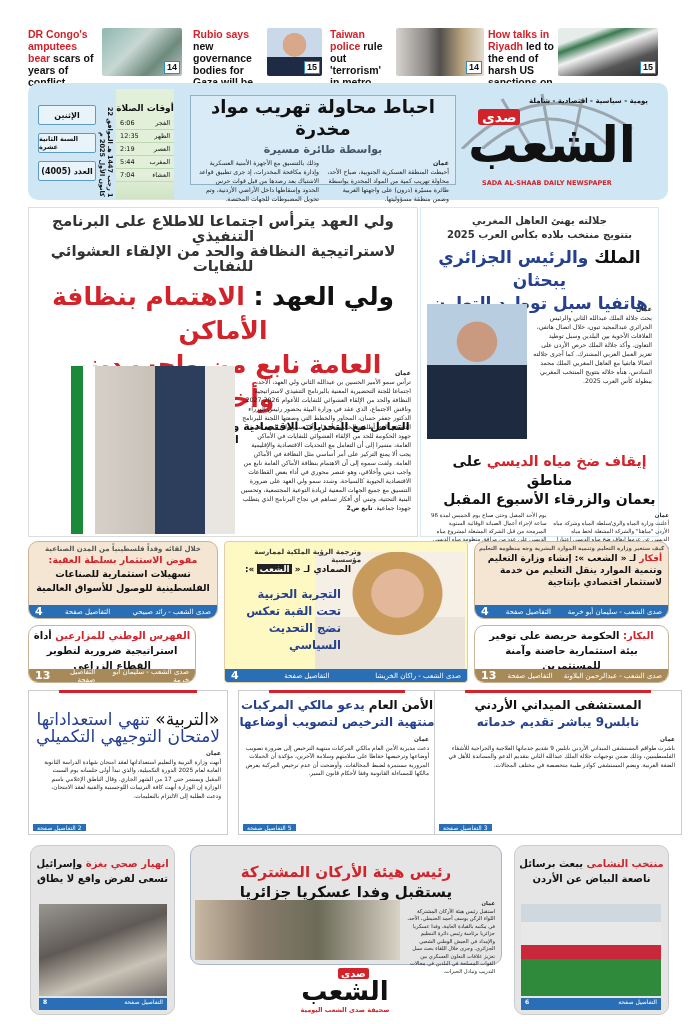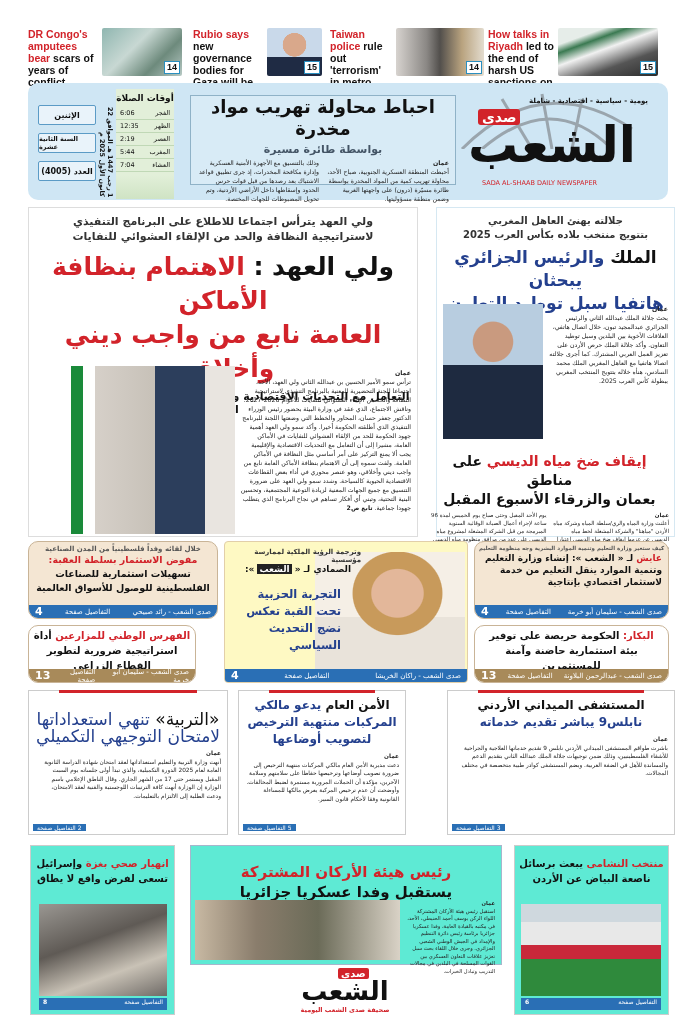--- a/index.html
+++ b/index.html
@@ -18,29 +18,29 @@
 .pill{position:absolute;left:10px;width:58px;height:20px;border:1.5px solid #5b9bc6;border-radius:2px;background:#e9f3fa;font-size:8px;font-weight:bold;display:flex;align-items:center;justify-content:center}
 .prayer{position:absolute;left:88px;top:6px;width:58px;height:110px;background:#e2efd9}
 .prow{display:flex;justify-content:space-between;font-size:6.5px;padding:2px 4px;border-bottom:1px solid #c0d8b6;height:13px}
 .topnews{position:absolute;left:162px;top:12px;width:266px;height:90px;border:1.5px solid #8fb2c7;background:#d8ebf6}
 .logo{position:absolute;left:414px;top:6px;width:214px;height:104px}
 
 .lead{position:absolute;left:28px;top:207px;width:390px;height:330px;border:1px solid #ddd;background:#fff}
 .red{color:#d2232a}
 .blue{color:#24408e}
 .body-txt{font-size:6.2px;line-height:9px;color:#222}
-.right-story{position:absolute;left:436px;top:207px;width:239px;height:330px;border:1px solid #d6e8f2;background:#fff}
+.right-story{position:absolute;left:420px;top:207px;width:239px;height:330px;border:1px solid #d6e8f2;background:#fff}
 
 .box{position:absolute;border-radius:10px;overflow:hidden}
 .foot{position:absolute;left:0;right:0;bottom:0;height:13px;display:flex;justify-content:space-between;align-items:center;padding:0 6px;font-size:7px;color:#fff}
 .foot .num{font-size:11px;font-weight:bold}
 
 .col3{position:absolute;top:690px;height:145px;border:1px solid #ccc;background:#fff}
 .redbar{position:absolute;top:-1px;left:30px;right:30px;height:3px;background:#d2232a}
-.lower-box{position:absolute;top:845px;border:1.5px solid #ccc;border-radius:0;background:#5eead4}
+.lower-box{position:absolute;top:845px;border:1.5px solid #ccc;border-radius:10px;background:#e5e5e5}
 </style>
 </head>
 <body>
 
 <div class="teaser" style="left:28px">
   <div class="txt"><span class="hl">DR Congo's amputees bear</span> <span>scars of years of conflict</span></div>
   <div class="img" style="background:linear-gradient(135deg,#8fb6b0,#c8d8d3 40%,#6d8a7c 70%,#b7c9c4)">
       <span class="pg">14</span>
     </div>
 </div>
@@ -62,21 +62,21 @@
       <span class="pg">15</span>
     </div>
 </div>
 
 <div class="masthead">
   <div class="pill" style="top:22px">الإثنين</div>
   <div class="pill" style="top:50px;font-size:6.5px">السنة الثانية عشرة</div>
   <div class="pill" style="top:78px">العدد (4005)</div>
   <div class="abs" style="left:72px;top:4px;width:14px;height:110px;writing-mode:vertical-rl;font-size:6.5px;font-weight:bold;direction:rtl">1 رجب 1447 هـ الموافق 22 كانون الأول 2025 م</div>
   <div class="prayer">
-    <div class="ctr" style="font-size:9px;font-weight:bold;padding:4px 0 4px">أوقات الصلاة</div>
+    <div class="ctr" style="font-size:9px;font-weight:bold;padding:14px 0 4px">أوقات الصلاة</div>
     <div id="prayer-rows">
         <div class="prow">
           <span>6:06</span>
           <span>الفجر</span>
         </div>
         <div class="prow">
           <span>12:35</span>
           <span>الظهر</span>
         </div>
         <div class="prow">
@@ -108,26 +108,26 @@
           <path d="M20 60 Q100 -20 190 40"></path>
           <path d="M40 60 Q110 0 170 60"></path>
           <path d="M60 10 L90 60"></path>
           <path d="M100 5 L110 60"></path>
           <path d="M140 10 L130 60"></path>
         </g>
       </svg>
     <div class="abs rtl" style="right:8px;top:8px;font-size:7px;font-weight:bold">يومية - سياسية - اقتصادية - شاملة</div>
     <div class="abs" style="left:36px;top:20px;background:#d2232a;color:#fff;font-size:14px;font-weight:bold;padding:0 4px;border-radius:3px">صدى</div>
     <div class="abs ctr" style="left:10px;top:28px;width:200px;font-size:50px;font-weight:bold;line-height:56px;letter-spacing:-2px">الشعب</div>
-    <div class="abs" style="left:40px;top:90px;font-size:6.5px;font-weight:normal;color:#d2232a">SADA AL-SHAAB DAILY NEWSPAPER</div>
+    <div class="abs" style="left:40px;top:90px;font-size:6.5px;font-weight:bold;color:#d2232a">SADA AL-SHAAB DAILY NEWSPAPER</div>
   </div>
 </div>
 
 <div class="lead rtl">
-  <div class="ctr" style="font-size:11px;font-weight:bold;line-height:15px;margin-top:6px;color:#333"><span>ولي العهد يترأس اجتماعا للاطلاع على البرنامج التنفيذي</span><br><span>لاستراتيجية النظافة والحد من الإلقاء العشوائي للنفايات</span></div>
+  <div class="ctr" style="font-size:15px;font-weight:bold;line-height:15px;margin-top:6px;color:#333"><span>ولي العهد يترأس اجتماعا للاطلاع على البرنامج التنفيذي</span><br><span>لاستراتيجية النظافة والحد من الإلقاء العشوائي للنفايات</span></div>
   <div class="ctr" style="font-size:25px;font-weight:bold;line-height:34px;margin-top:6px"><span>ولي العهد :</span> <span class="red">الاهتمام بنظافة الأماكن</span><br><span class="red">العامة نابع من واجب ديني وأخلاقي</span></div>
   <div class="ctr" style="font-size:11px;font-weight:bold;margin-top:4px">التعامل مع التحديات الاقتصادية والإقليمية لا يمنع النظافة في الأماكن العامة</div>
   <div class="abs" style="left:6px;top:158px;width:200px;height:168px;background:linear-gradient(90deg,#fff 0 18%,#1a8a3a 18% 24%,#fff 24% 30%,#d6d0c9 30%,#c7c1b8 60%,#2c3e5c 60% 85%,#e9e5e0 85%);"></div>
   <div class="abs body-txt" style="right:6px;top:160px;width:172px"><b>عمان</b><br><span>ترأس سمو الأمير الحسين بن عبدالله الثاني ولي العهد، الأحد، اجتماعا للجنة التحضيرية المعنية بالبرنامج التنفيذي لاستراتيجية النظافة والحد من الإلقاء العشوائي للنفايات للأعوام 2026-2027. وناقش الاجتماع، الذي عقد في وزارة البيئة بحضور رئيس الوزراء الدكتور جعفر حسان، المحاور والخطط التي وضعتها اللجنة للبرنامج التنفيذي الذي أطلقته الحكومة أخيرا. وأكد سمو ولي العهد أهمية جهود الحكومة للحد من الإلقاء العشوائي للنفايات في الأماكن العامة، مشيرا إلى أن التعامل مع التحديات الاقتصادية والإقليمية يجب ألا يمنع التركيز على أمر أساسي مثل النظافة في الأماكن العامة. ولفت سموه إلى أن الاهتمام بنظافة الأماكن العامة نابع من واجب ديني وأخلاقي، وهو عنصر محوري في أداء بعض القطاعات الاقتصادية الحيوية كالسياحة. وشدد سمو ولي العهد على ضرورة التنسيق مع جميع الجهات المعنية لزيادة التوعية المجتمعية، وتحسين البنية التحتية، وتبني أي أفكار تساهم في نجاح البرنامج الذي يتطلب جهودا جماعية.</span> <b>تابع ص2</b></div>
 </div>
 
 <div class="right-story rtl">
   <div class="ctr" style="font-size:10px;font-weight:bold;line-height:14px;margin-top:6px;color:#333"><span>جلالته يهنئ العاهل المغربي</span><br><span>بتتويج منتخب بلاده بكأس العرب 2025</span></div>
   <div class="ctr" style="font-size:17px;font-weight:bold;line-height:23px;margin-top:4px"><span>الملك</span> <span class="blue">والرئيس الجزائري يبحثان</span><br><span class="blue">هاتفيا سبل توطيد التعاون</span></div>
   <div class="abs body-txt" style="right:6px;top:96px;width:120px"><b>عمان</b><br><span>بحث جلالة الملك عبدالله الثاني والرئيس الجزائري عبدالمجيد تبون، خلال اتصال هاتفي، العلاقات الأخوية بين البلدين وسبل توطيد التعاون. وأكد جلالة الملك حرص الأردن على تعزيز العمل العربي المشترك. كما أجرى جلالته اتصالا هاتفيا مع العاهل المغربي الملك محمد السادس، هنأه خلاله بتتويج المنتخب المغربي ببطولة كأس العرب 2025.</span></div>
@@ -165,21 +165,21 @@
   <div class="abs" style="left:6px;top:22px;width:120px;font-size:9px;font-weight:bold"><span>الصمادي لـ «</span> <span style="background:#222;color:#fff;padding:0 2px">الشعب</span> »:</div>
   <div class="abs" style="left:6px;top:44px;width:110px;font-size:11.5px;font-weight:bold;line-height:17px;color:#24408e">التجربة الحزبية تحت القبة تعكس نضج التحديث السياسي</div>
   <div class="foot" style="background:#2a6fb5;direction:ltr">
       <span class="num">4</span>
       <span>التفاصيل صفحة</span>
       <span>صدى الشعب - راكان الخريشا</span>
     </div>
 </div>
 <div class="box rtl" style="left:474px;top:541px;width:195px;height:78px;background:#f4e6d3;border:1.5px solid #c9b497">
   <div class="ctr" style="font-size:5.5px;font-weight:bold;color:#555;margin-top:3px">كيف ستغير وزارة التعليم وتنمية الموارد البشرية وجه منظومة التعليم</div>
-  <div style="font-size:9px;font-weight:bold;line-height:12px;padding:1px 6px"><span class="red">عايش</span> <span>لـ « الشعب »: إنشاء وزارة التعليم وتنمية الموارد ينقل التعليم من خدمة لاستثمار اقتصادي بإنتاجية</span></div>
+  <div style="font-size:9px;font-weight:bold;line-height:12px;padding:1px 6px"><span class="red">أفكار</span> <span>لـ « الشعب »: إنشاء وزارة التعليم وتنمية الموارد ينقل التعليم من خدمة لاستثمار اقتصادي بإنتاجية</span></div>
   <div class="foot" style="background:#2a6fb5;direction:ltr">
       <span class="num">4</span>
       <span>التفاصيل صفحة</span>
       <span>صدى الشعب - سليمان أبو خرمة</span>
     </div>
 </div>
 <div class="box rtl" style="left:474px;top:625px;width:195px;height:58px;background:#fff;border:1.5px solid #c9b497">
   <div class="ctr" style="font-size:10px;font-weight:bold;line-height:15px;padding:2px 4px"><span class="red">البكار:</span> <span>الحكومة حريصة على توفير بيئة استثمارية حاضنة وآمنة للمستثمرين</span></div>
   <div class="foot" style="background:#a88a5a;direction:ltr">
       <span class="num">13</span>
@@ -187,27 +187,27 @@
       <span>صدى الشعب - عبدالرحمن البلاونة</span>
     </div>
 </div>
 
 <div class="col3 rtl" style="left:28px;width:200px">
   <div class="redbar"></div>
   <div class="ctr" style="font-size:17px;font-weight:normal;line-height:17px;margin-top:20px"><span>«التربية»</span> <span class="blue">تنهي استعداداتها لامتحان التوجيهي التكميلي</span></div>
   <div class="body-txt" style="padding:4px 6px;font-size:5.8px;line-height:8.5px"><b>عمان</b><br><span>أنهت وزارة التربية والتعليم استعداداتها لعقد امتحان شهادة الدراسة الثانوية العامة لعام 2025 الدورة التكميلية، والذي تبدأ أولى جلساته يوم السبت المقبل ويستمر حتى 17 من الشهر الجاري. وقال الناطق الإعلامي باسم الوزارة إن الوزارة أنهت كافة الترتيبات اللوجستية والفنية لعقد الامتحان، ودعت الطلبة إلى الالتزام بالتعليمات.</span></div>
   <div class="abs" style="left:4px;bottom:3px;background:#2a6fb5;color:#fff;font-size:6px;padding:0 4px"><span>2</span> <span>التفاصيل صفحة</span></div>
 </div>
-<div class="col3 rtl" style="left:238px;width:168px">
+<div class="col3 rtl" style="left:238px;width:198px">
   <div class="redbar"></div>
   <div class="ctr" style="font-size:12px;font-weight:bold;line-height:17px;margin-top:6px"><span>الأمن العام</span> <span class="blue">يدعو مالكي المركبات منتهية الترخيص لتصويب أوضاعها</span></div>
   <div class="body-txt" style="padding:4px 6px;font-size:5.8px;line-height:8.5px"><b>عمان</b><br><span>دعت مديرية الأمن العام مالكي المركبات منتهية الترخيص إلى ضرورة تصويب أوضاعها وترخيصها حفاظا على سلامتهم وسلامة الآخرين، مؤكدة أن الحملات المرورية مستمرة لضبط المخالفات. وأوضحت أن عدم ترخيص المركبة يعرض مالكها للمساءلة القانونية وفقا لأحكام قانون السير.</span></div>
   <div class="abs" style="left:4px;bottom:3px;background:#2a6fb5;color:#fff;font-size:6px;padding:0 4px"><span>5</span> <span>التفاصيل صفحة</span></div>
 </div>
-<div class="col3 rtl" style="left:447px;width:228px">
+<div class="col3 rtl" style="left:434px;width:248px">
   <div class="redbar"></div>
   <div class="ctr" style="font-size:12px;font-weight:bold;line-height:17px;margin-top:6px"><span>المستشفى الميداني الأردني</span><br><span class="blue">نابلس9 يباشر تقديم خدماته</span></div>
   <div class="body-txt" style="padding:4px 6px;font-size:5.8px;line-height:8.5px"><b>عمان</b><br><span>باشرت طواقم المستشفى الميداني الأردني نابلس 9 تقديم خدماتها العلاجية والجراحية للأشقاء الفلسطينيين، وذلك ضمن توجيهات جلالة الملك عبدالله الثاني بتقديم الدعم والمساندة للأهل في الضفة الغربية. ويضم المستشفى كوادر طبية متخصصة في مختلف المجالات.</span></div>
   <div class="abs" style="left:4px;bottom:3px;background:#2a6fb5;color:#fff;font-size:6px;padding:0 4px"><span>3</span> <span>التفاصيل صفحة</span></div>
 </div>
 
 <div class="lower-box rtl" style="left:30px;width:145px;height:170px">
   <div class="ctr" style="font-size:10px;font-weight:bold;line-height:15px;margin-top:10px"><span class="red">انهيار صحي بغزة</span> <span>وإسرائيل تسعى لفرض واقع لا يطاق</span></div>
   <div class="abs" style="left:8px;top:58px;width:128px;height:92px;background:linear-gradient(160deg,#9a9792,#5f5a55 40%,#c9c2b6 70%,#6e6a66)"></div>
   <div class="abs" style="left:8px;bottom:4px;width:128px;height:12px;background:#2a6fb5;color:#fff;font-size:6px;padding:0 4px;display:flex;justify-content:space-between;direction:ltr">

